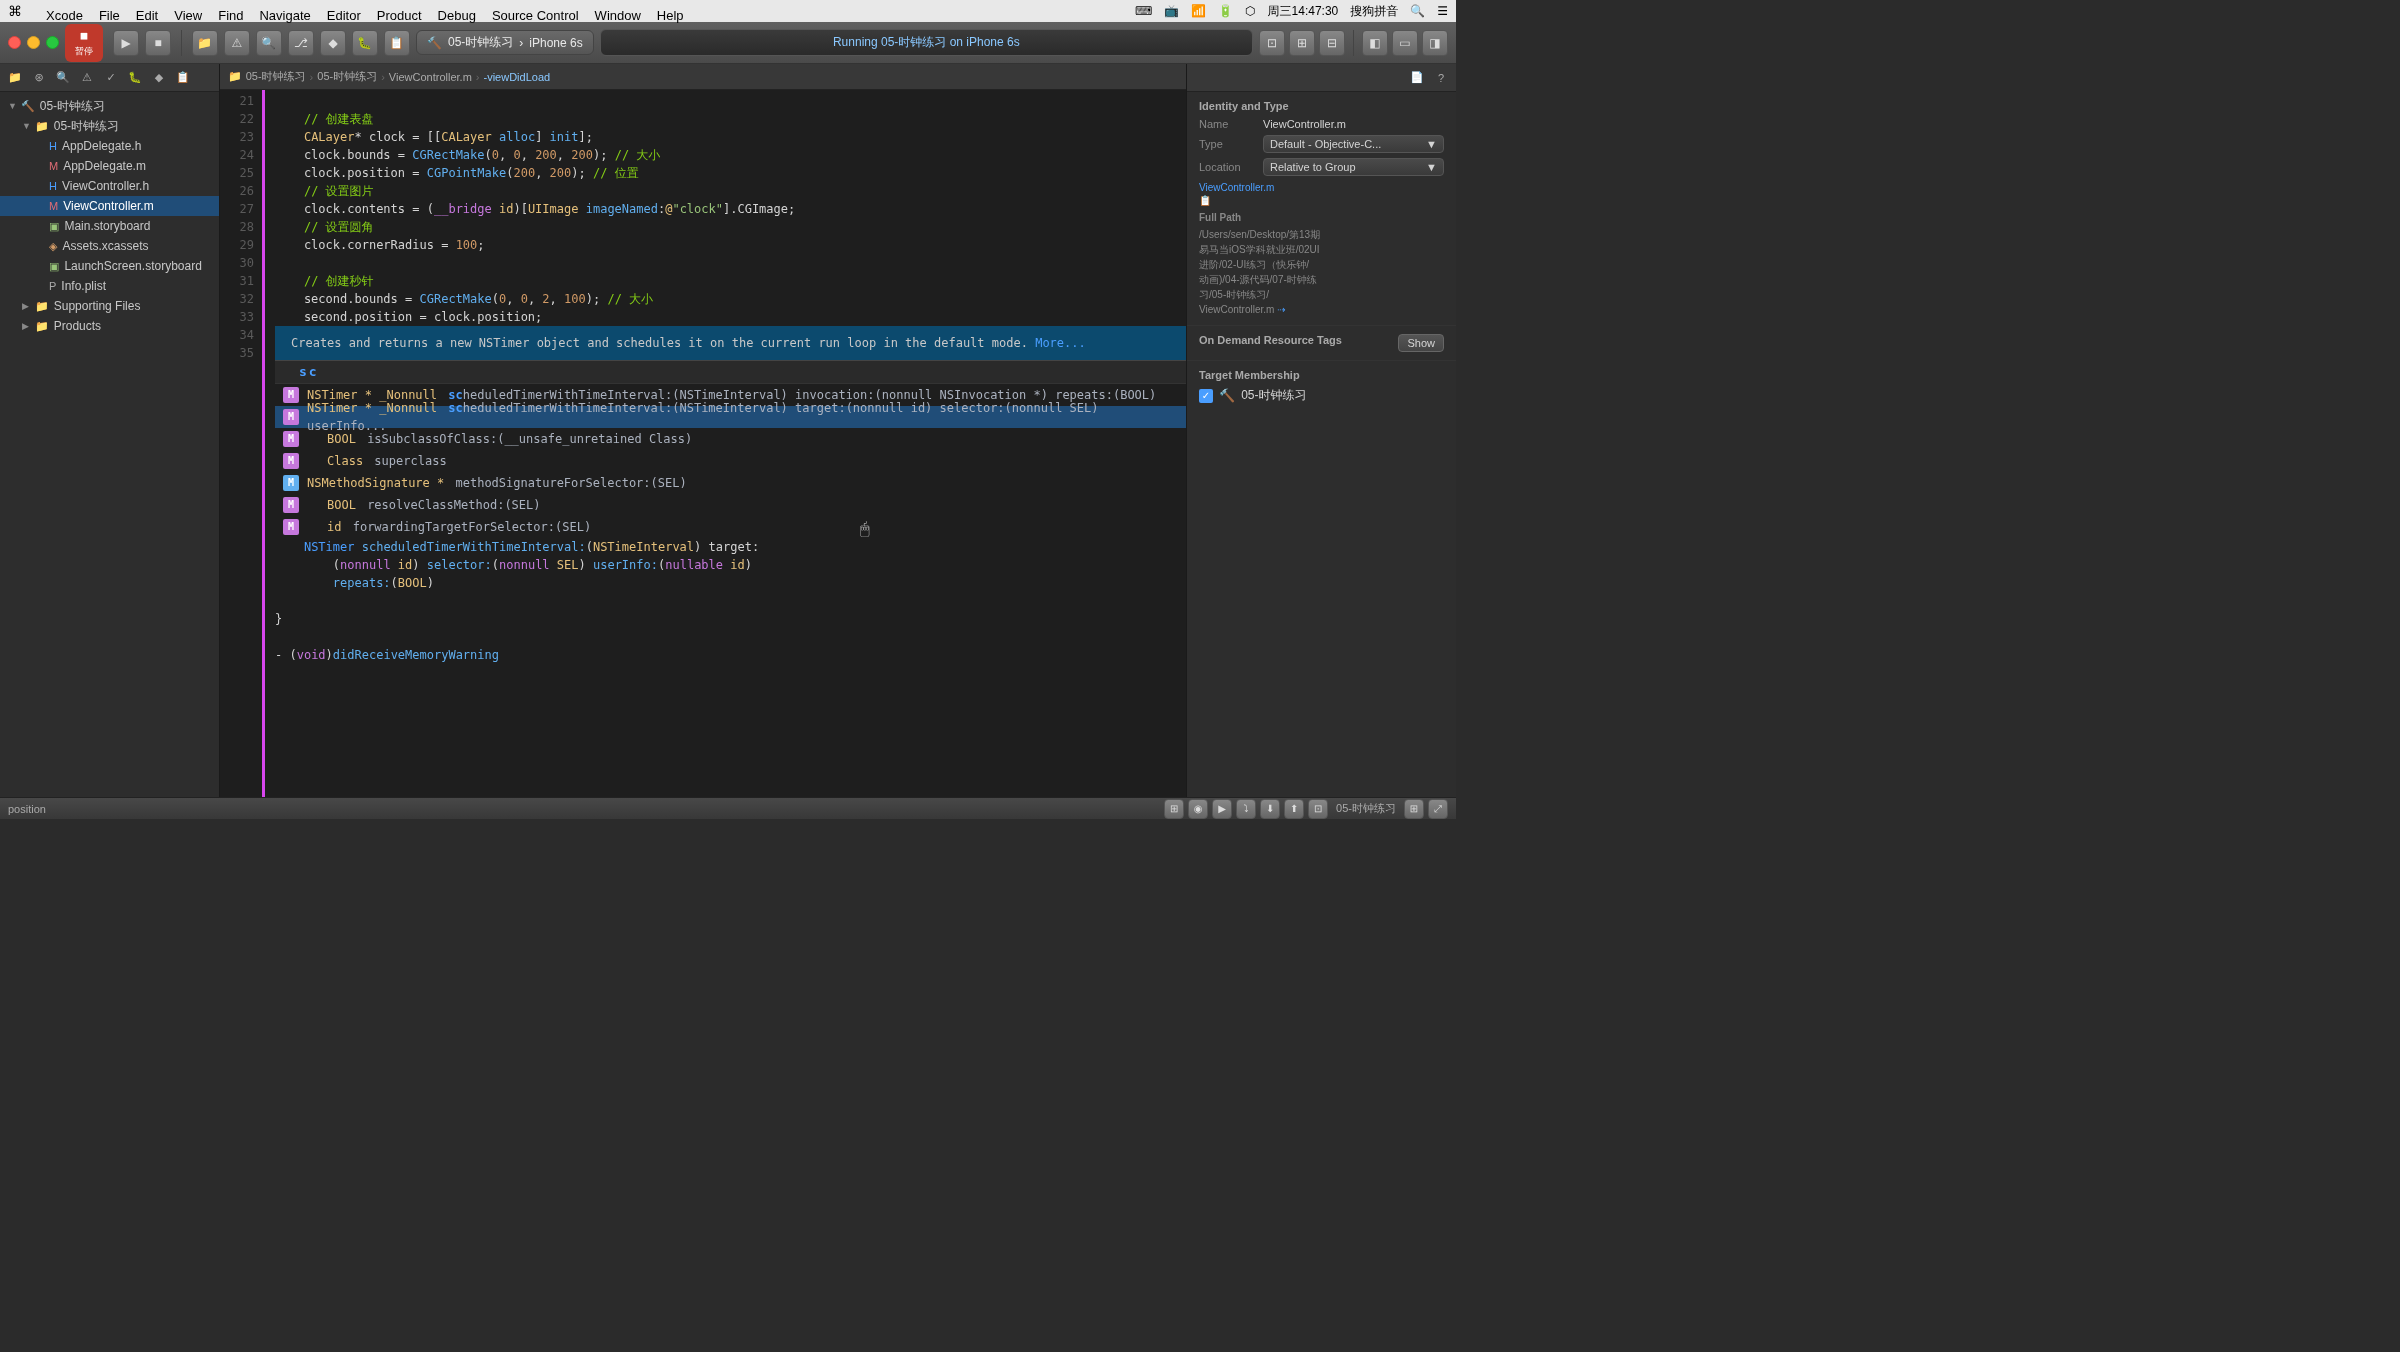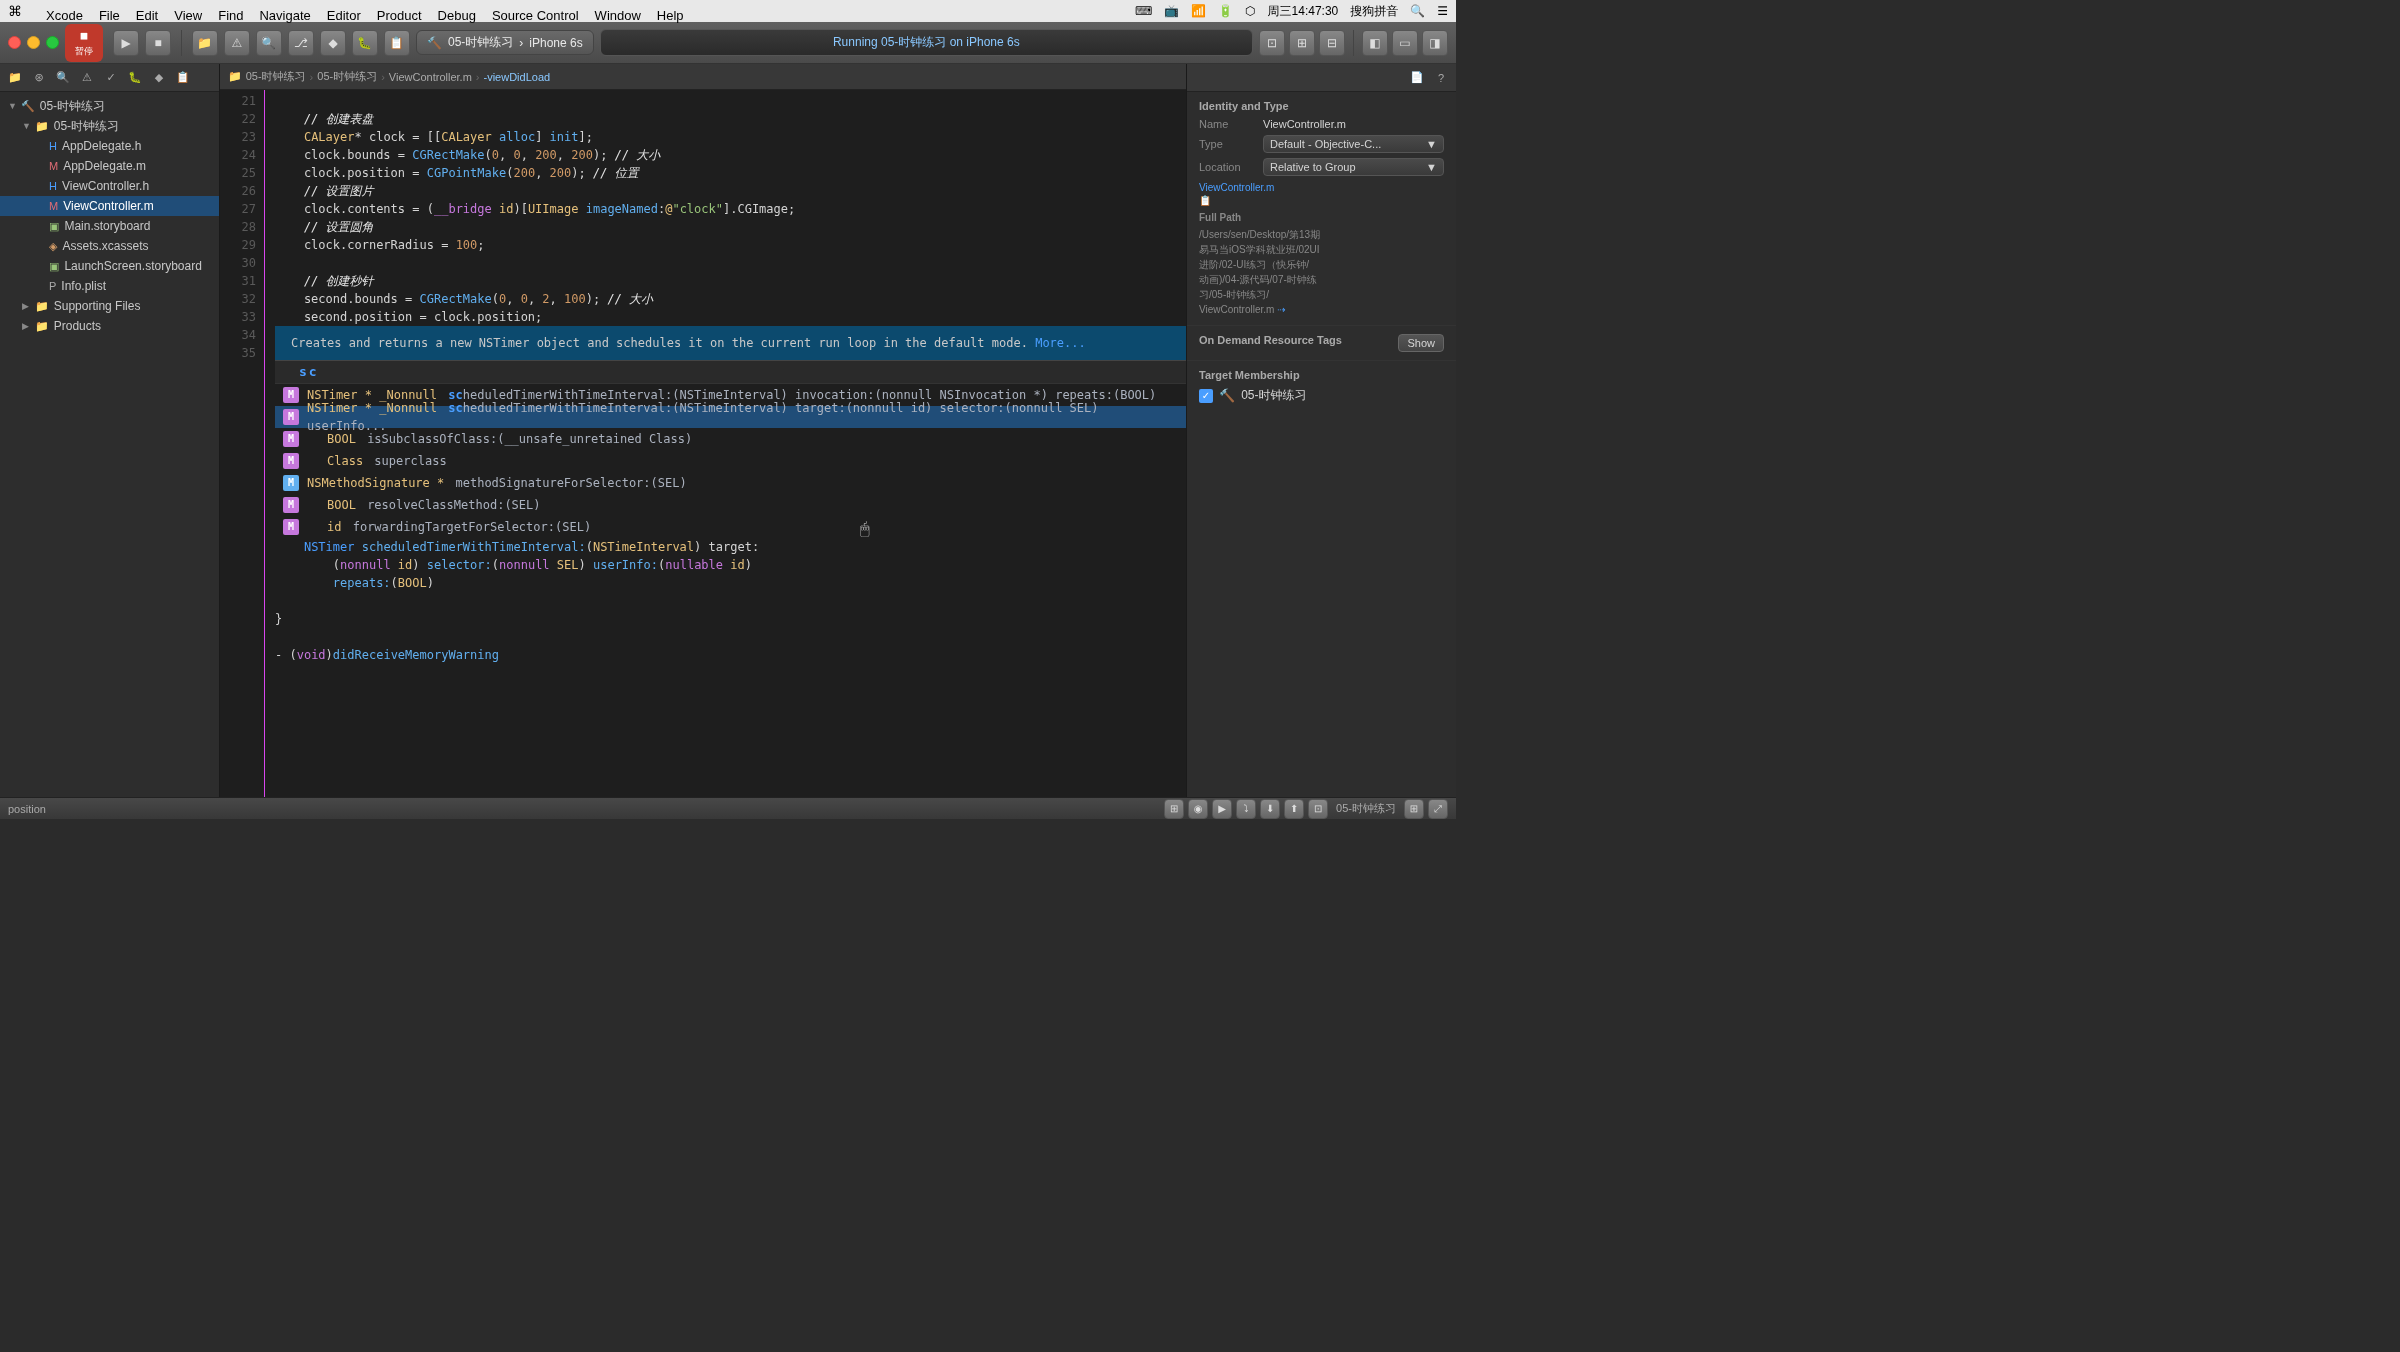--- a/index.html
+++ b/index.html
@@ -184,21 +184,21 @@
     .code-editor {
       flex: 1;
       display: flex;
       overflow: hidden;
       position: relative;
     }
 
     .line-numbers {
       width: 45px;
       background: #1e1e1e;
-      border-right: 1px solid #d946ef;
+      border-right: 3px solid #d946ef;
       padding: 0;
       text-align: right;
       color: #5a5a5a;
       font-family: 'Menlo', 'Monaco', monospace;
       font-size: 12px;
       line-height: 18px;
       padding-top: 2px;
       padding-right: 8px;
       overflow: hidden;
       flex-shrink: 0;
@@ -217,21 +217,21 @@
 
     .code-line {
       white-space: pre;
       min-height: 18px;
     }
 
     
     .kw { color: #c678dd; }
     .type { color: #e5c07b; } 
     .str { color: #98c379; } 
-    .comment { color: #e5e5e5; font-style: italic; }
+    .comment { color: #84cc16; }
     .fn { color: #61afef; } 
     .num { color: #d19a66; }
     .bridge { color: #c678dd; }
     .at { color: #e5c07b; }
     .autocomplete-header {
       padding: 8px 16px;
       background: #0c4a6e;
       border-bottom: 1px solid #444;
       font-size: 12px;
       color: #c8c8c8;

